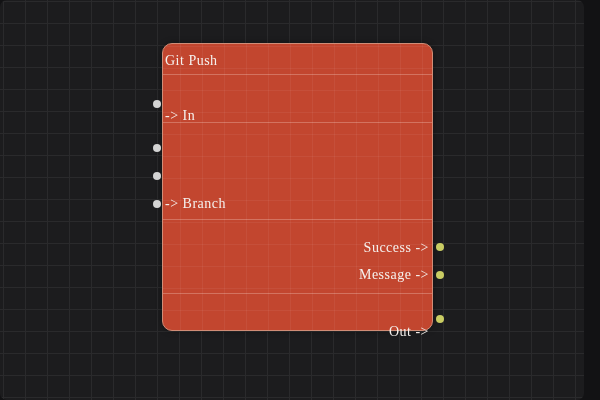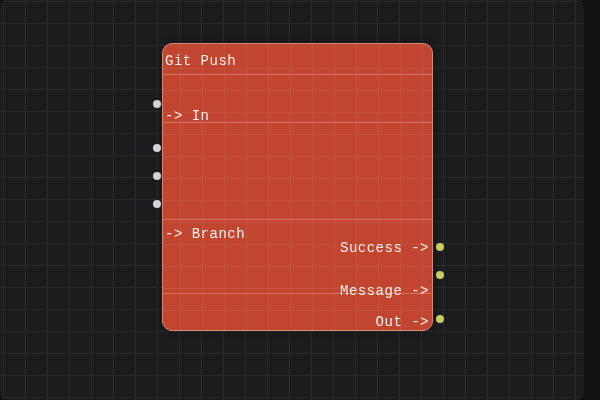--- a/index.html
+++ b/index.html
@@ -11,21 +11,21 @@
     position: relative;
     width: 584px;
     height: 400px;
     overflow: hidden;
     background-color: #1c1c1e;
     background-image:
       linear-gradient(to right, #2a2a2c 1px, transparent 1px),
       linear-gradient(to bottom, #2a2a2c 1px, transparent 1px);
     background-size: 22px 22px;
     background-position: 3px 1px;
-    font-family: Liberation Mono, monospace;
+    font-family: Liberation Serif, serif;
     border-radius: 7px;
   }
   .node {
     position: absolute;
     left: 162px;
     top: 43px;
     width: 271px;
     height: 288px;
     box-sizing: border-box;
     background-color: #c2462f;
@@ -46,24 +46,24 @@
     letter-spacing: 0.5px;
     color: #f5f1ee;
     white-space: pre;
   }
   .row.left  { left: 2px;  text-align: left; }
   .row.right { right: 3px; text-align: center; }
   .node-title { top: 9px; }
   .row-in      { top: 64px; }
   .row-repo    { top: 96px; }
   .row-remote  { top: 124px; }
-  .row-branch  { top: 152px; margin-top: 30px; }
+  .row-branch  { top: 152px; }
   .row-success { top: 196px; }
-  .row-message { top: 239px; padding-left: 20px; }
-  .row-out     { top: 270px; }
+  .row-message { top: 223px; padding-left: 20px; }
+  .row-out     { top: 280px; }
   .sep {
     position: absolute;
     left: 0;
     right: 0;
     height: 1px;
     background: rgba(255,235,228,0.28);
   }
   .sep-title   { top: 30px; }
   .sep-exec-in { top: 78px; }
   .sep-inputs  { top: 175px; }

